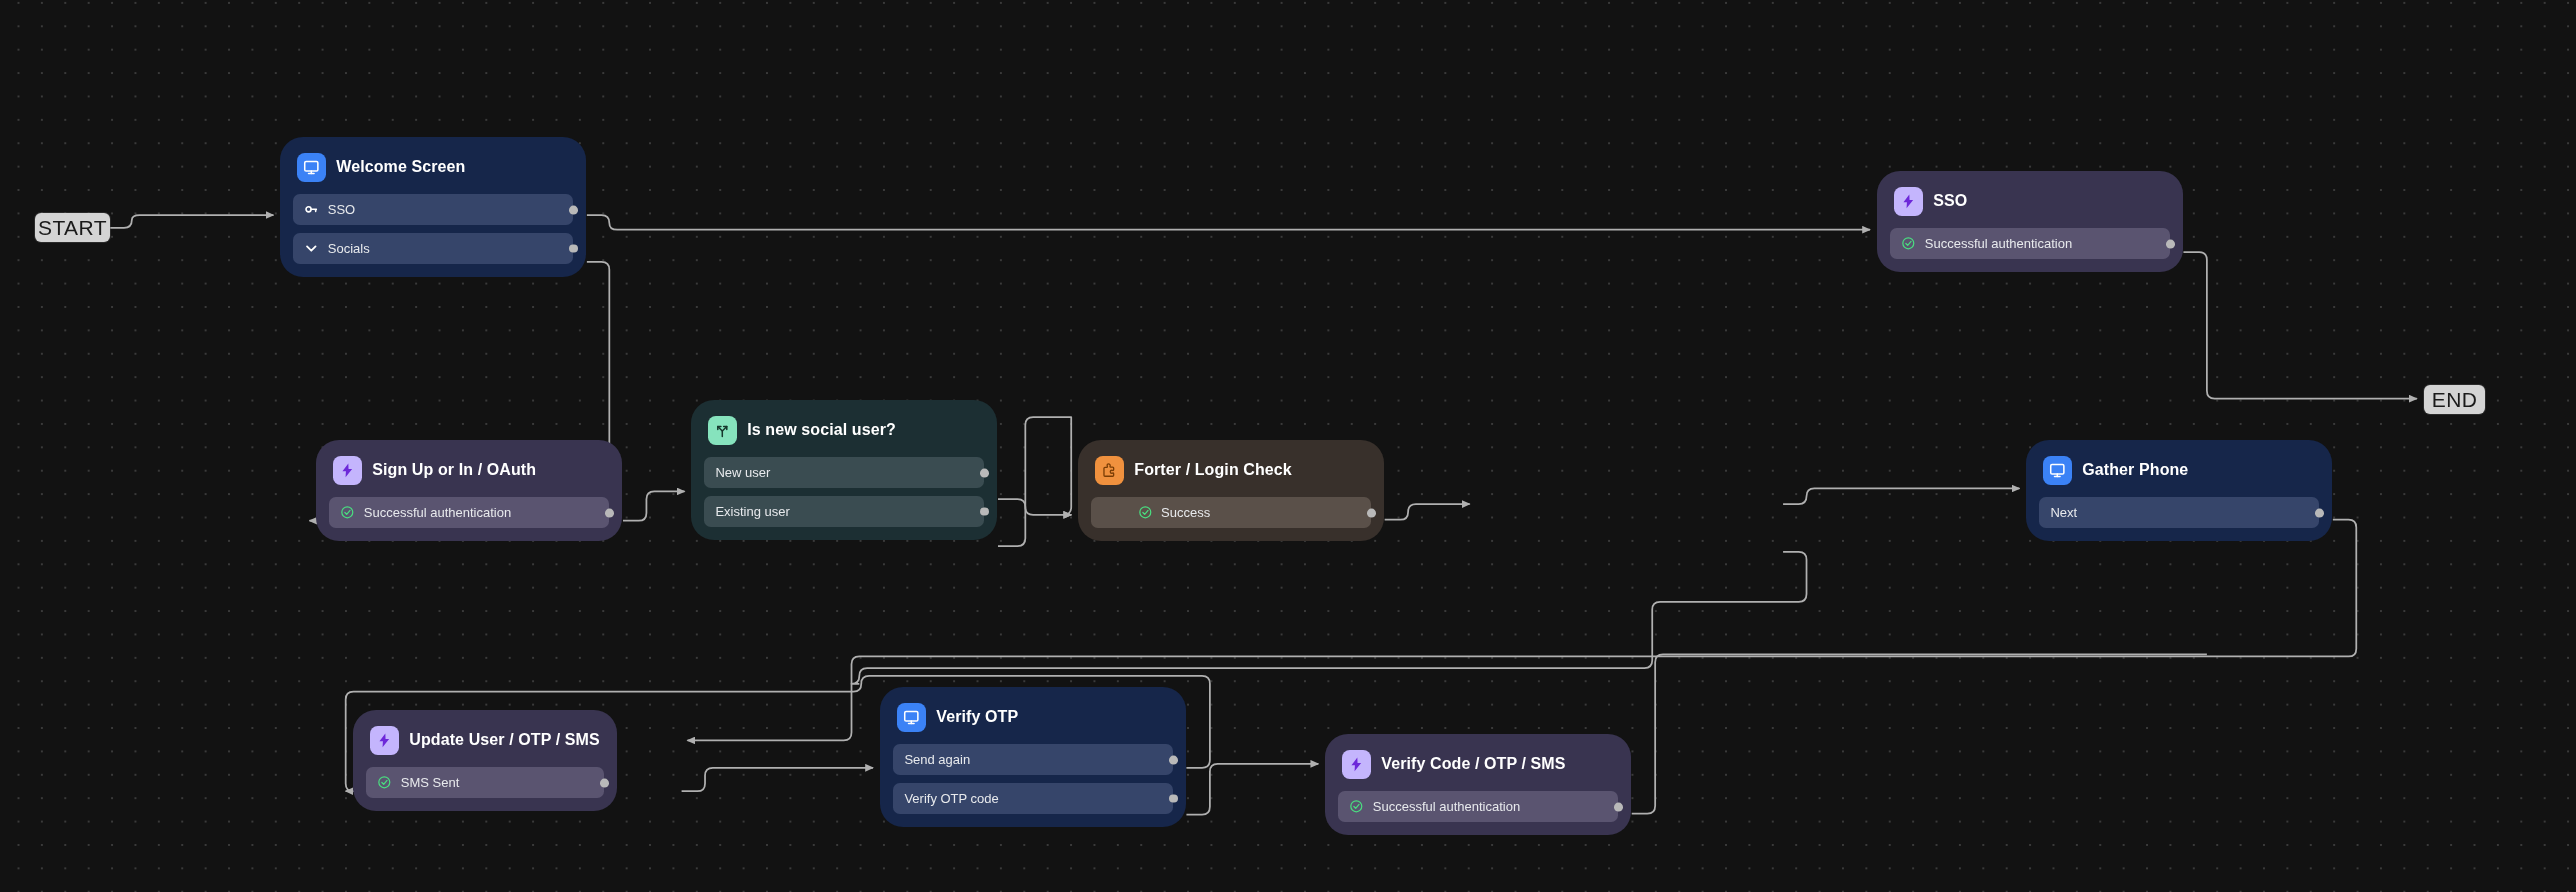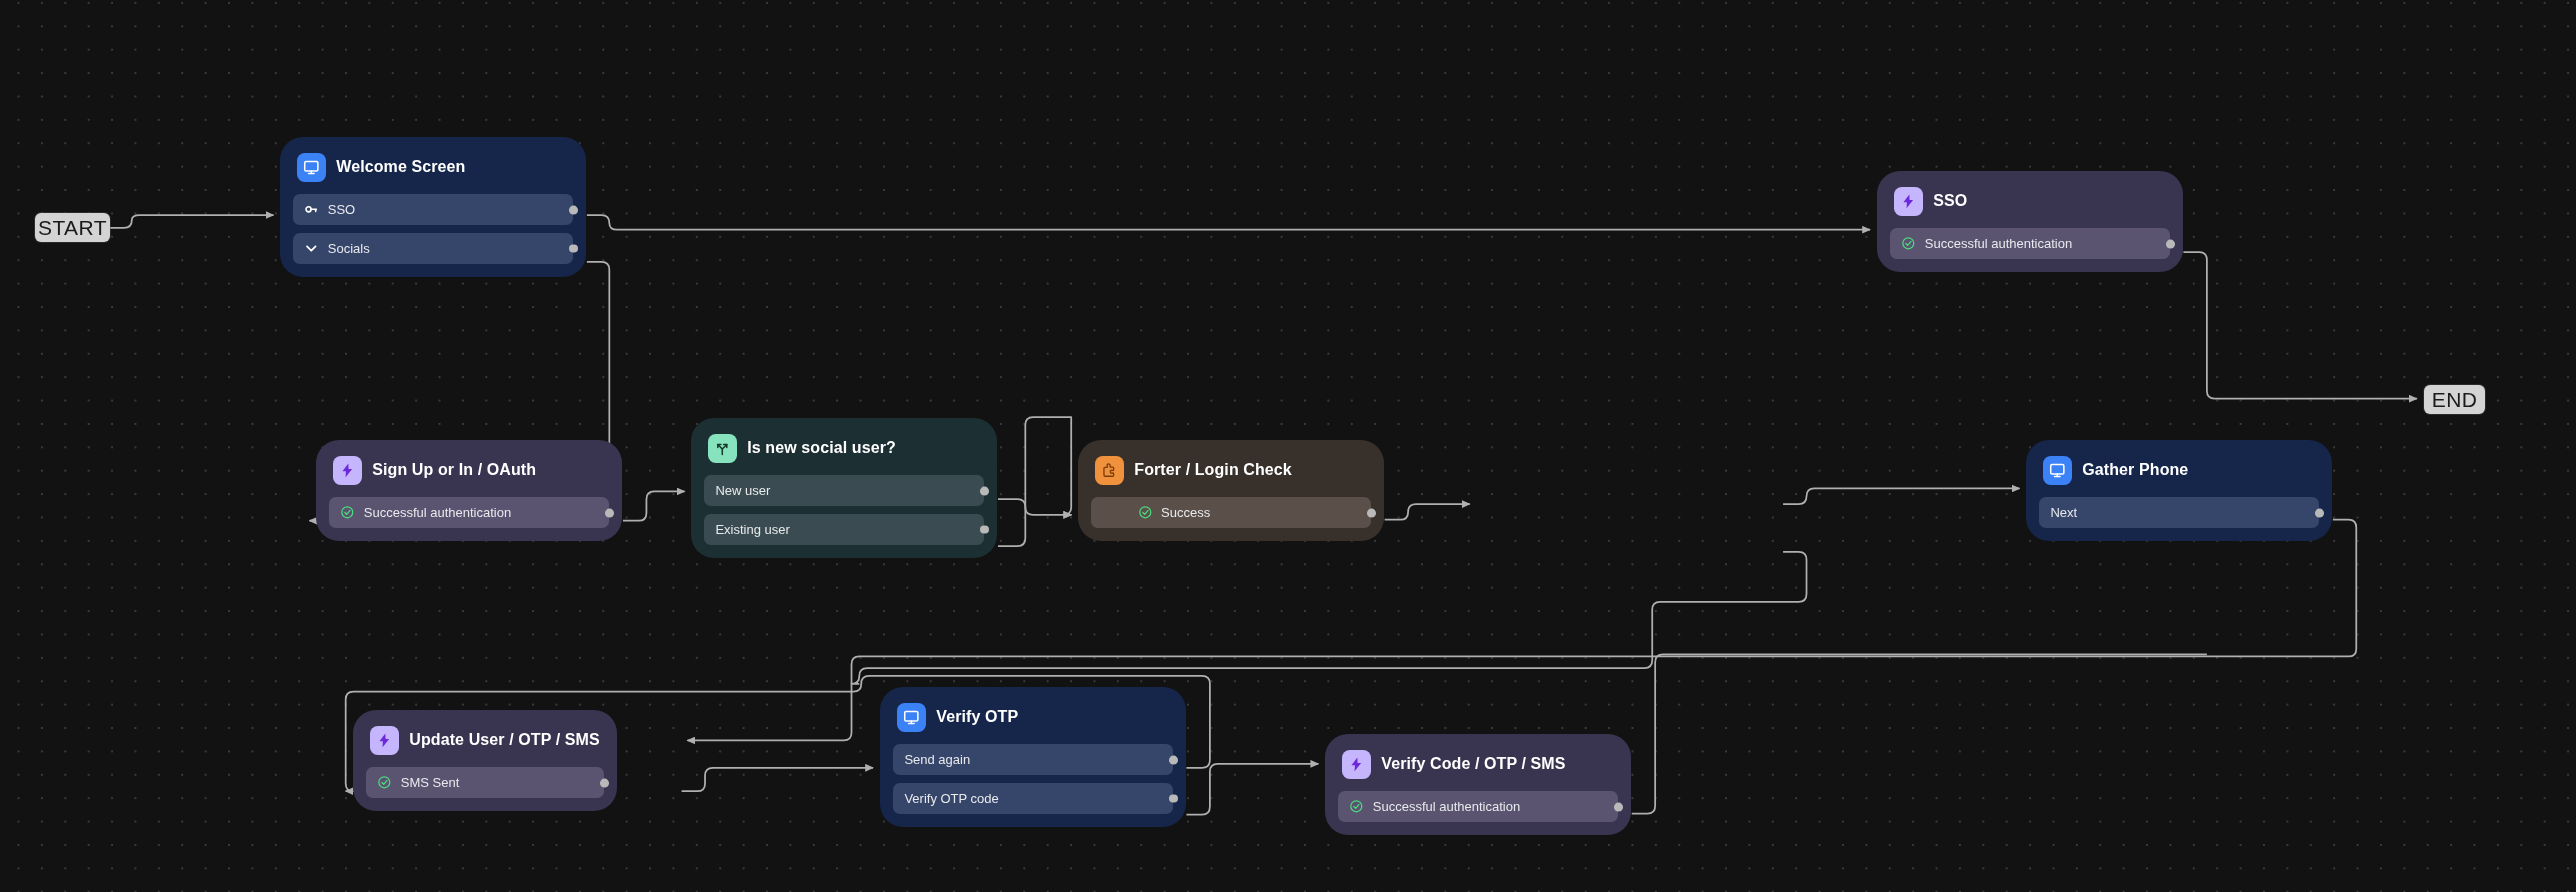--- a/index.html
+++ b/index.html
@@ -229,21 +229,21 @@
         <svg width="14.6" height="14.6" viewBox="0 0 24 24" fill="none" stroke="#4ade80" stroke-width="2" stroke-linecap="round" stroke-linejoin="round">
             <circle cx="12" cy="12" r="9"></circle>
             <polyline points="8,12.3 11,15.3 16.5,8.8"></polyline>
           </svg>
       </span>
       <span class="row-label">Successful authentication</span>
       <span class="port"></span>
     </div>
   </div>
 
-  <div class="node t-teal" style="left:691px; top:418px; width:306px;">
+  <div class="node t-teal" style="left:691px; top:400px; width:306px;">
     <div class="node-head">
       <div class="node-icon">
         <svg width="16.6" height="16.6" viewBox="0 0 24 24" fill="none" stroke="#16372c" stroke-width="2.2" stroke-linecap="round" stroke-linejoin="round">
             <path d="M12 21 V13 L5.5 6.5"></path>
             <polyline points="5.5,11 5.5,6.5 10,6.5"></polyline>
             <path d="M12 13 L18.5 6.5"></path>
             <polyline points="14,6.5 18.5,6.5 18.5,11"></polyline>
           </svg>
       </div>
       <div class="node-title">Is new social user?</div>

